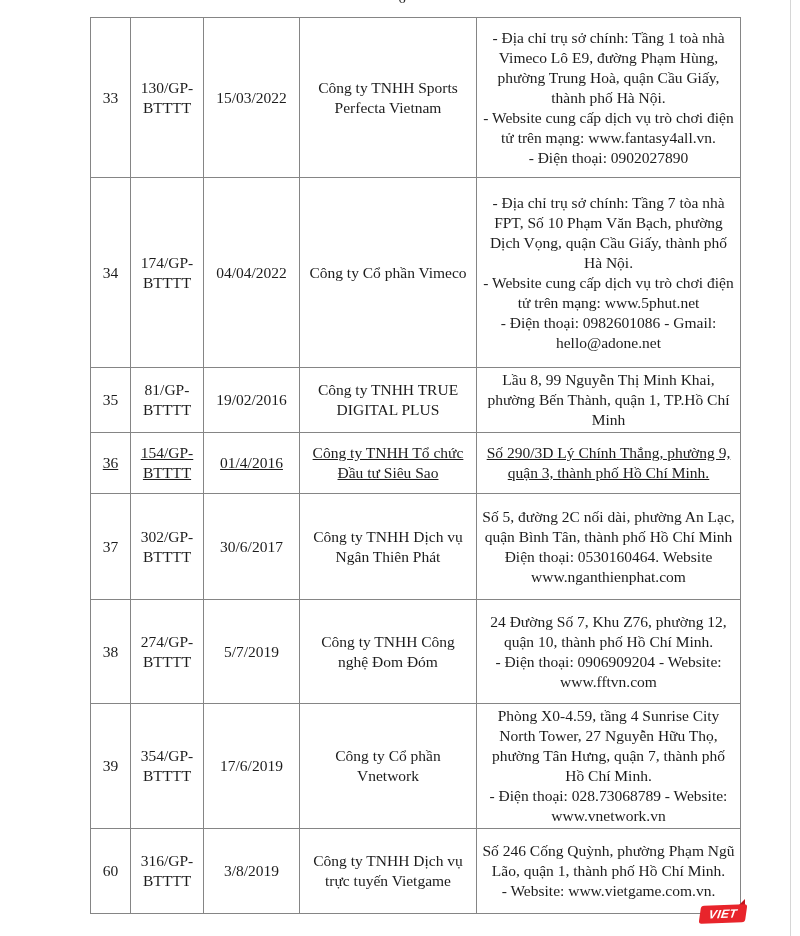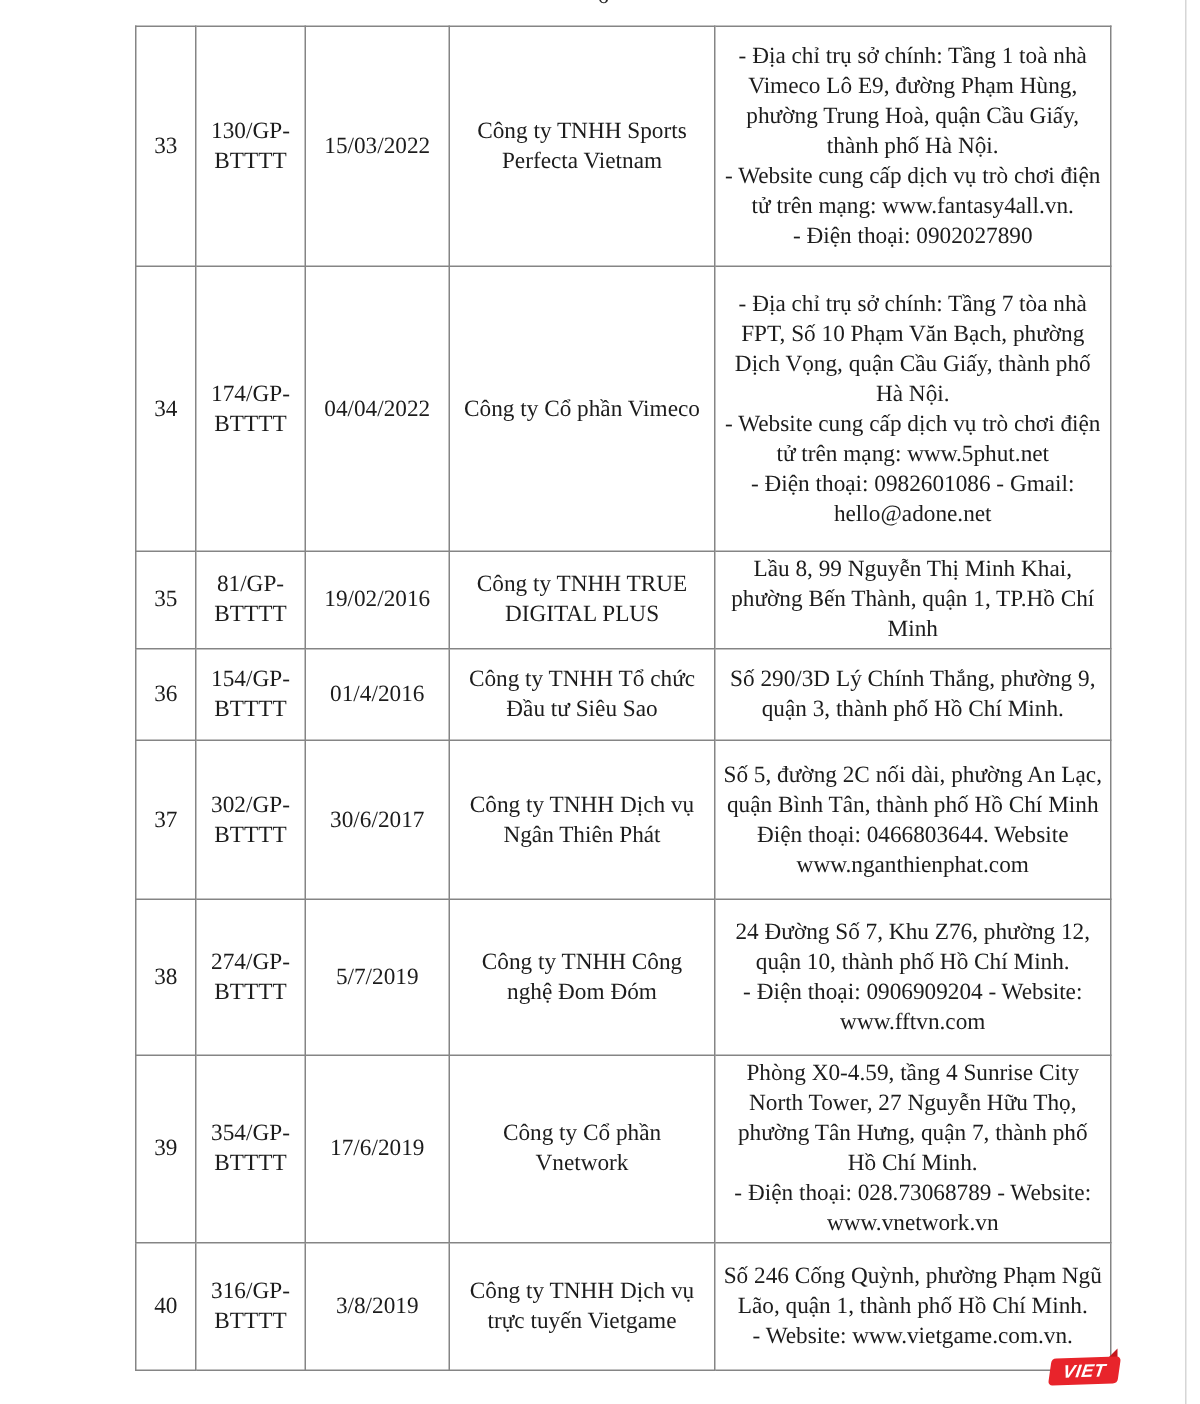--- a/index.html
+++ b/index.html
@@ -47,21 +47,21 @@
     text-align: center;
     vertical-align: middle;
     white-space: pre-line;
     padding-left: 7px;
     padding-right: 6px;
   }
   
   tr.r0 { height: 160px; }
   tr.r1 { height: 190px; }
   tr.r2 { height: 61px; }
-  tr.r3 { height: 61px; }
+  tr.r3 { height: 61px; text-decoration: underline; }
   tr.r4 { height: 106px; }
   tr.r5 { height: 104px; }
   tr.r6 { height: 124px; }
   tr.r7 { height: 85px; }
   .page-edge {
     position: absolute;
     left: 790px;
     top: 0;
     width: 1px;
     height: 936px;
@@ -152,21 +152,21 @@
     <td class="c-comp">Công ty TNHH Tổ chức Đầu tư Siêu Sao</td>
     <td class="c-addr">Số 290/3D Lý Chính Thắng, phường 9, quận 3, thành phố Hồ Chí Minh.</td>
   </tr>
 
   <tr class="r4">
     <td class="c-no">37</td>
     <td class="c-lic">302/GP-BTTTT</td>
     <td class="c-date">30/6/2017</td>
     <td class="c-comp">Công ty TNHH Dịch vụ Ngân Thiên Phát</td>
     <td class="c-addr">Số 5, đường 2C nối dài, phường An Lạc, quận Bình Tân, thành phố Hồ Chí Minh
-Điện thoại: 0466803644. Website www.nganthienphat.com</td>
+Điện thoại: 0530160464. Website www.nganthienphat.com</td>
   </tr>
 
   <tr class="r5">
     <td class="c-no">38</td>
     <td class="c-lic">274/GP-BTTTT</td>
     <td class="c-date">5/7/2019</td>
     <td class="c-comp">Công ty TNHH Công nghệ Đom Đóm</td>
     <td class="c-addr">24 Đường Số 7, Khu Z76, phường 12, quận 10, thành phố Hồ Chí Minh.
 - Điện thoại: 0906909204 - Website: www.fftvn.com</td>
   </tr>
@@ -174,21 +174,21 @@
   <tr class="r6">
     <td class="c-no">39</td>
     <td class="c-lic">354/GP-BTTTT</td>
     <td class="c-date">17/6/2019</td>
     <td class="c-comp">Công ty Cổ phần Vnetwork</td>
     <td class="c-addr">Phòng X0-4.59, tầng 4 Sunrise City North Tower, 27 Nguyễn Hữu Thọ, phường Tân Hưng, quận 7, thành phố Hồ Chí Minh.
 - Điện thoại: 028.73068789 - Website: www.vnetwork.vn</td>
   </tr>
 
   <tr class="r7">
-    <td class="c-no">40</td>
+    <td class="c-no">60</td>
     <td class="c-lic">316/GP-BTTTT</td>
     <td class="c-date">3/8/2019</td>
     <td class="c-comp">Công ty TNHH Dịch vụ trực tuyến Vietgame</td>
     <td class="c-addr">Số 246 Cống Quỳnh, phường Phạm Ngũ Lão, quận 1, thành phố Hồ Chí Minh.
 - Website: www.vietgame.com.vn.</td>
   </tr>
 </tbody>
 </table>
 
 <div class="page-edge"></div>

